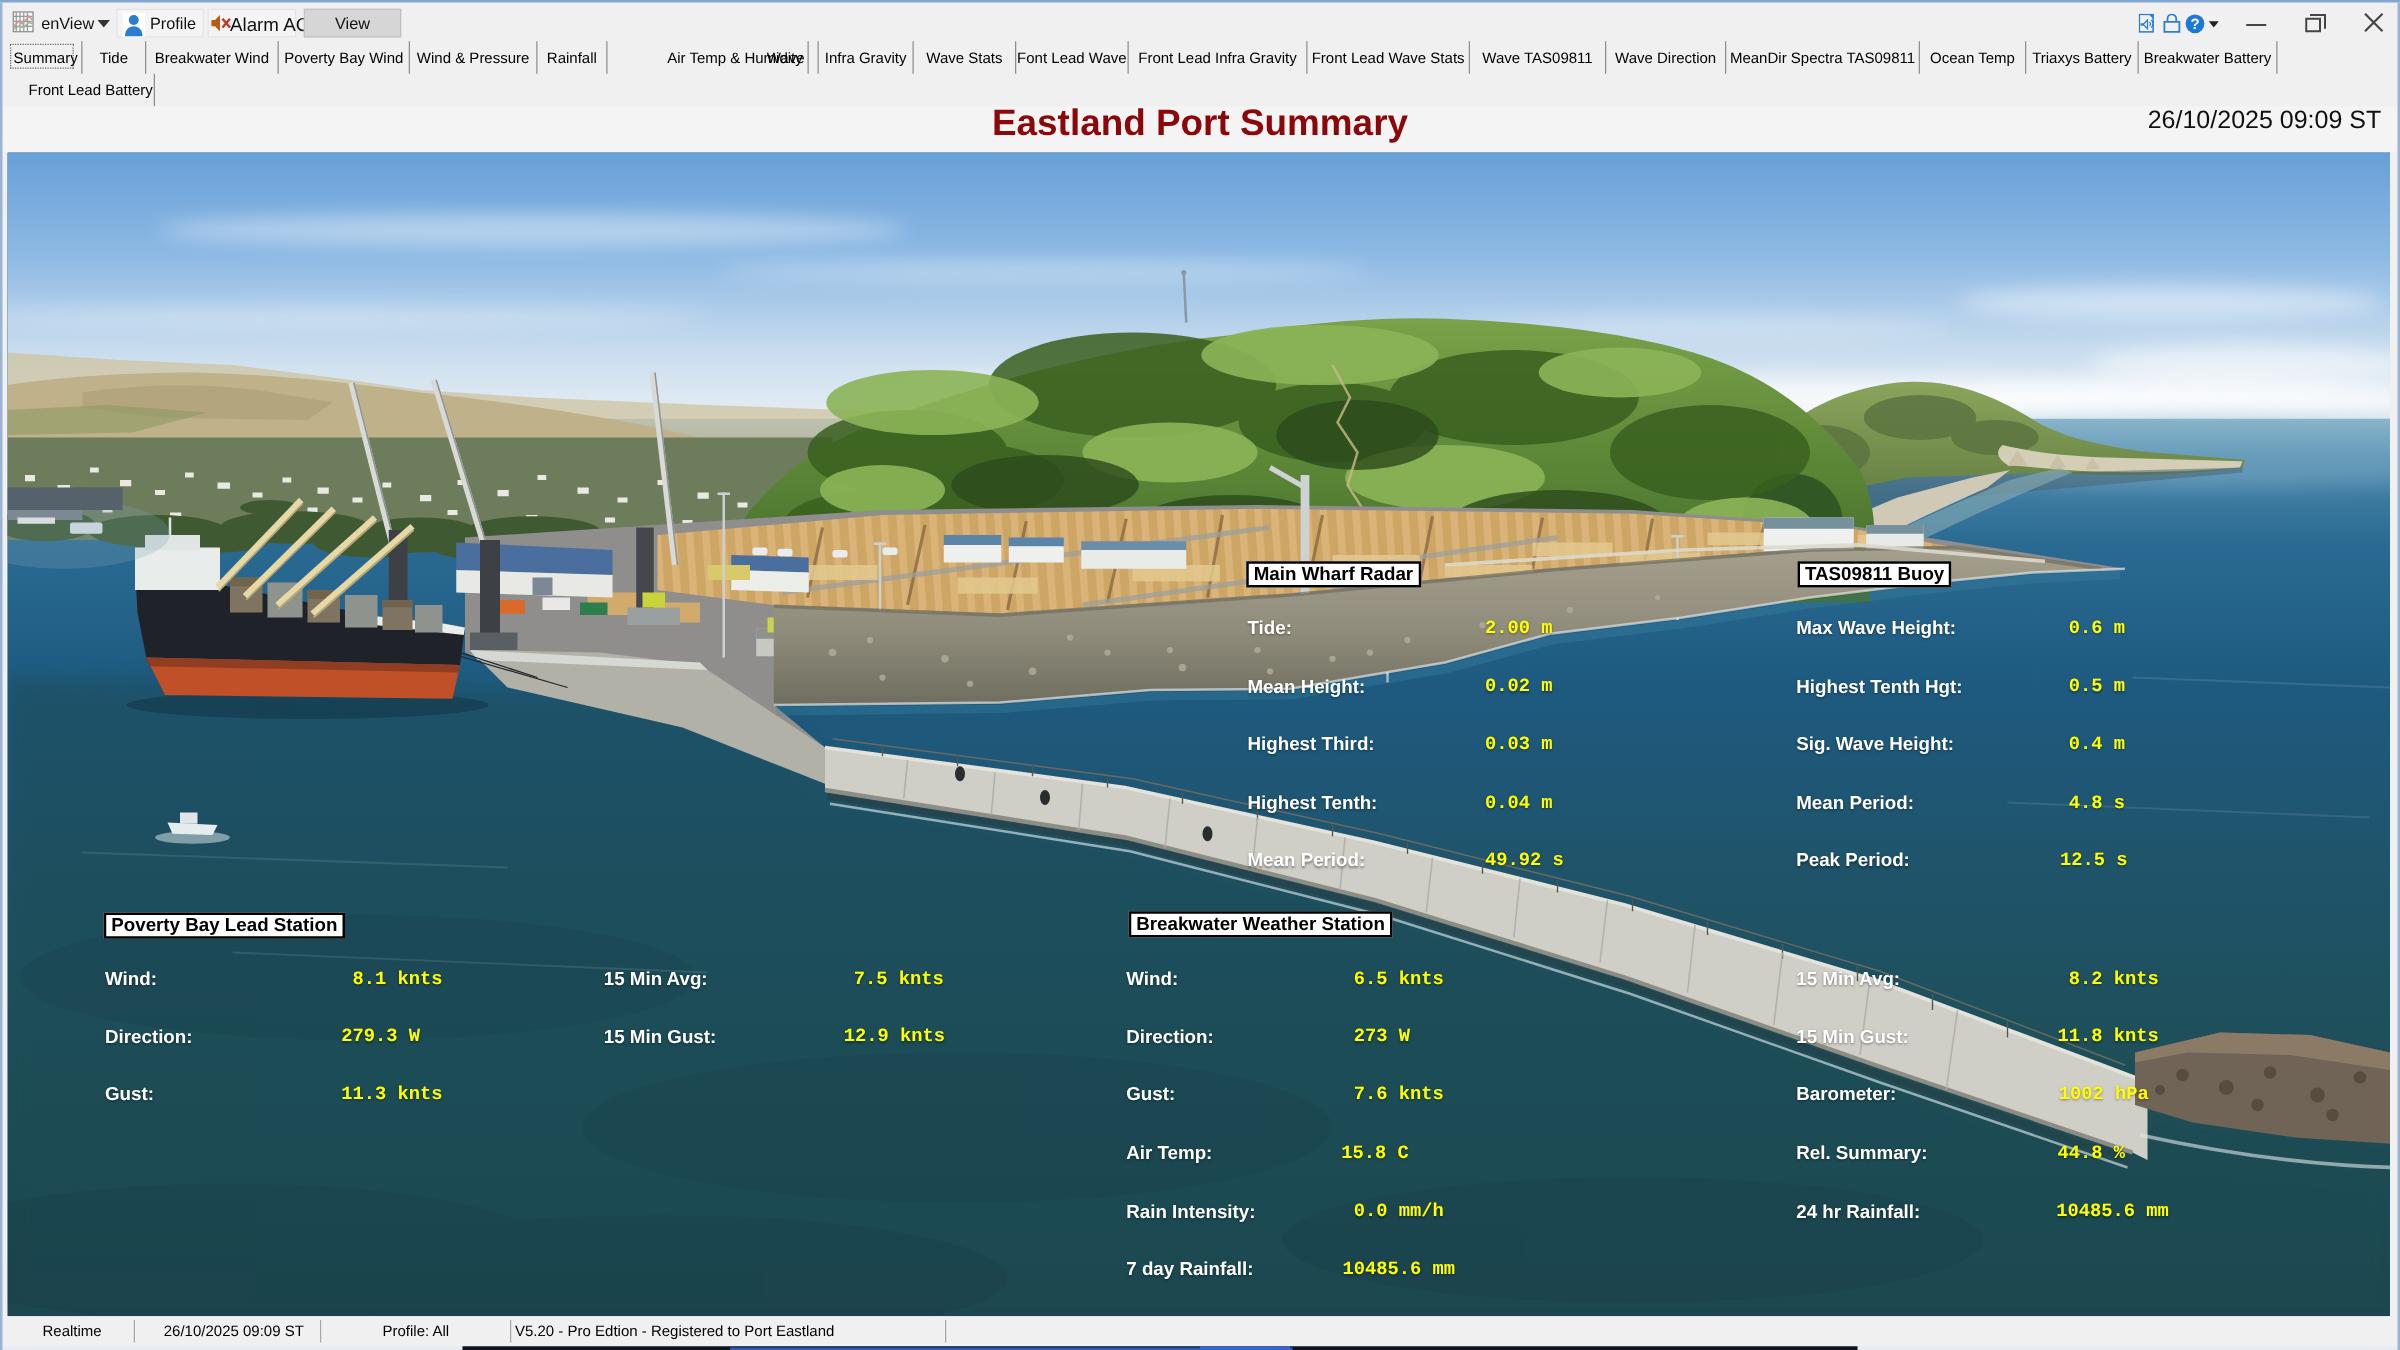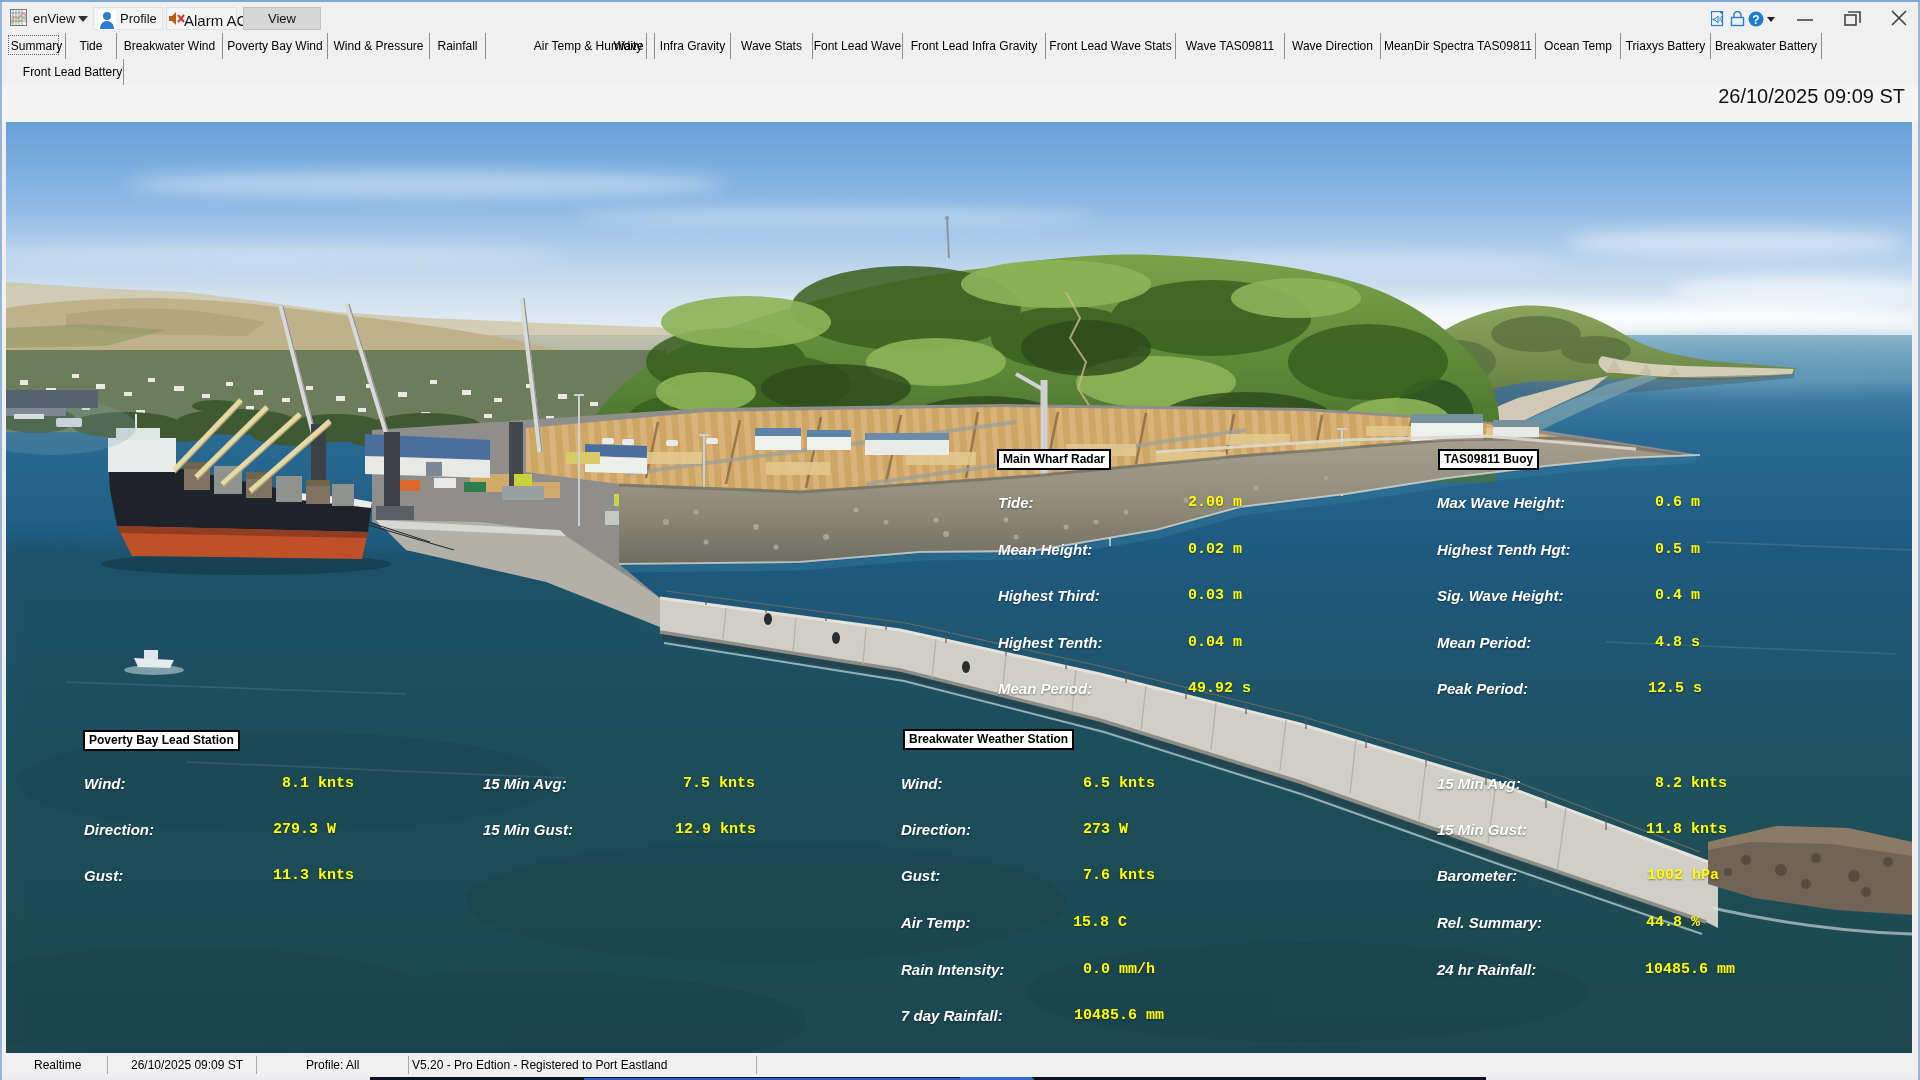--- a/index.html
+++ b/index.html
@@ -24,24 +24,24 @@
 .tab2{top:27px;border-left:none;margin-left:14px;}
 #focusbox{position:absolute;left:8px;top:3px;width:51px;height:20px;border:1px dotted #666;box-sizing:border-box;}
 
 #titleband{position:absolute;left:0;top:83px;width:1920px;height:37px;background:#f4f4f4;}
 #pagetitle{position:absolute;left:0;top:80px;width:1920px;height:37px;text-align:center;
  font-size:29.5px;font-weight:bold;color:#8b0709;line-height:34px;}
 #datetext{position:absolute;right:15px;top:83px;font-size:20px;color:#111;}
 
 #photo{position:absolute;left:6px;top:120px;width:1906px;height:931px;overflow:hidden;background:#2a6485;}
 
-.plabel{position:absolute;background:#fff;border:2px solid #000;color:#000;font-weight:bold;font-size:12px;
+.plabel{position:absolute;background:#fff;border:2px solid #000;color:#000;font-weight:bold;font-size:15px;
  line-height:15px;padding:1px 4px;white-space:nowrap;z-index:5;}
 .lab{position:absolute;color:#fff;font-weight:bold;font-size:15px;line-height:18px;white-space:nowrap;z-index:5;
- text-shadow:0 1px 2px rgba(0,0,0,.45);font-style:italic;}
+ text-shadow:0 1px 2px rgba(0,0,0,.45);}
 .val{position:absolute;color:#ffff00;font-weight:bold;font-size:15px;line-height:18px;white-space:nowrap;z-index:5;
  font-family:"Liberation Mono",monospace;text-shadow:0 1px 2px rgba(0,0,0,.4);}
 
 #statusbar{position:absolute;left:0;top:1051px;width:1920px;height:24px;background:#f0f0f0;font-size:12px;color:#000;}
 .sbtext{position:absolute;top:5px;}
 .sbsep{position:absolute;top:3px;width:1px;height:18px;background:#a8a8a8;}
 #taskstrip{position:absolute;left:0;top:1075px;width:1920px;height:5px;background:#e9ecf3;}
 </style>
 </head>
 <body>
@@ -111,20 +111,21 @@
       <div class="tab" style="left: 1176px; width: 109px;">Wave TAS09811</div>
       <div class="tab" style="left: 1285px; width: 96px;">Wave Direction</div>
       <div class="tab" style="left: 1381px; width: 155px;">MeanDir Spectra TAS09811</div>
       <div class="tab" style="left: 1536px; width: 85px;">Ocean Temp</div>
       <div class="tab" style="left: 1621px; width: 90px;">Triaxys Battery</div>
       <div class="tab" style="left: 1711px; width: 111px;">Breakwater Battery</div>
       <div class="tab tab2" style="left: 8px; width: 102px;">Front Lead Battery</div>
     </div>
 
   <div id="titleband"></div>
+  <div id="pagetitle">Eastland Port Summary</div>
   <div id="datetext">26/10/2025 09:09 ST</div>
 
   <div id="photo">
   <svg width="1906" height="931" viewBox="0 0 1906 931">
   <defs>
     <linearGradient id="sky" x1="0" y1="0" x2="0" y2="1">
       <stop offset="0" stop-color="#67a0d7"></stop>
             <stop offset="0.38" stop-color="#8db9e4"></stop>
       <stop offset="0.78" stop-color="#cfe0ef"></stop>
             <stop offset="1" stop-color="#e7eef4"></stop>

